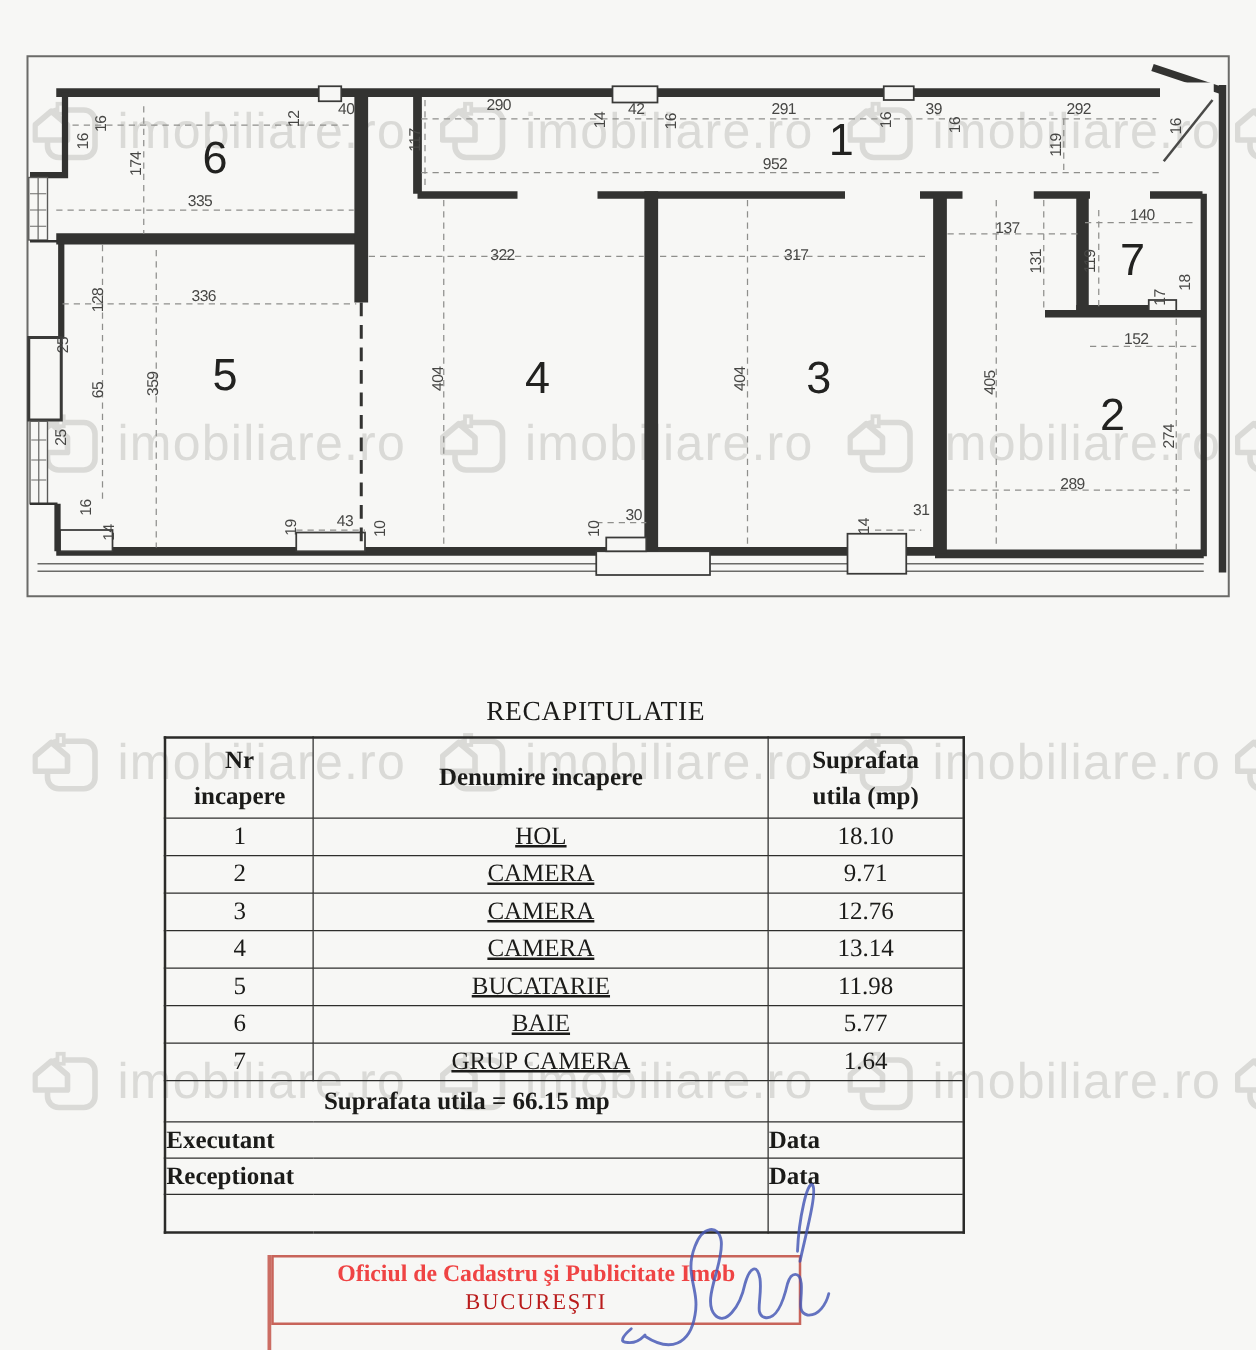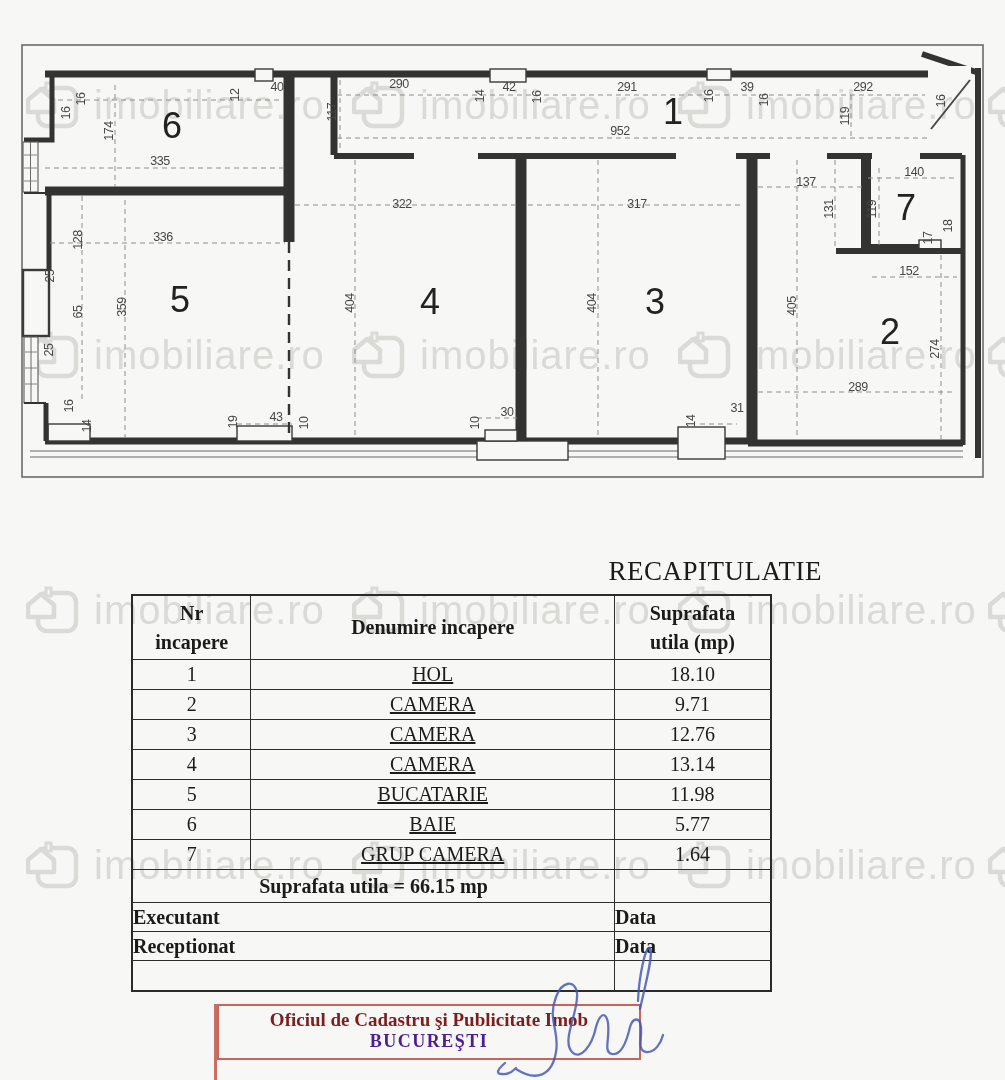--- a/index.html
+++ b/index.html
@@ -16,40 +16,40 @@
   #plan-svg{position:absolute; left:0; top:0; z-index:2;}
   .wall{stroke:#333331; fill:none;}
   .thin{stroke:#6b6b68; fill:none;}
   .dashdim{stroke:#8f8f8c; stroke-width:1; fill:none; stroke-dasharray:5 4;}
   .notch{fill:#f7f7f5; stroke:#3a3a38; stroke-width:1.4;}
   .dim-label{font-family:"Liberation Sans", sans-serif; font-size:12.5px; letter-spacing:-0.4px; fill:#474745; text-anchor:middle;}
   .room-label{font-family:"Liberation Sans", sans-serif; font-size:36px; fill:#222220; text-anchor:middle;}
   .door{stroke:#4a4a48; stroke-width:2; fill:none;}
   
   .doc-block{position:absolute; left:131px; top:556px; width:691px; z-index:3;}
-  .doc-title{text-align:right; font-size:27px; letter-spacing:0.5px; color:#1a1a18; margin:0 0 7px 0; font-weight:500;}
+  .doc-title{text-align:center; font-size:22px; letter-spacing:0.5px; color:#1a1a18; margin:0 0 7px 0; font-weight:500;}
   table.recap{border-collapse:collapse; width:641px; color:#1b1b19; background:transparent;}
   table.recap td,table.recap th{border:1.6px solid #2e2e2c; padding:0; font-size:20px; vertical-align:middle;}
   table.recap{border:2.5px solid #2b2b29;}
   th.hdr{font-weight:bold; text-align:center; line-height:1.45; height:63px;}
   td.nr{text-align:center; height:29px;}
   td.denum{text-align:center; padding-left:12px;text-decoration:underline;}
   td.supr{text-align:center;}
   td.total{font-weight:bold; text-align:center; font-size:21px; height:32px;}
   td.footcell{text-align:left; padding-left:8px; height:28px;font-weight:bold;}
   td.datecell{text-align:center;}
   td.empty-row{height:29px;}
   .smudge{display:inline-block; width:305px; height:13px; margin-left:14px; vertical-align:baseline;
     background:repeating-linear-gradient(93deg, rgba(95,95,105,.38) 0 5px, rgba(120,120,130,.12) 5px 9px, transparent 9px 14px);
     filter:blur(1.1px); border-bottom:2px dashed #6a6a68; transform:translateY(2px);}
   
   .stamp{position:absolute; left:217px; top:1004px; width:424px; height:56px; z-index:5;
     border:2.5px solid rgba(191,74,62,.85); box-sizing:border-box; text-align:center;}
-  .stamp-l1{color:#7f1d1d; font-size:19px; font-weight:bold; margin-top:3px; white-space:nowrap;}
-  .stamp-l2{color:#4c1d95; font-size:18px; font-weight:bold; letter-spacing:1.5px;}
+  .stamp-l1{color:#ef4444; font-size:19px; font-weight:bold; margin-top:3px; white-space:nowrap;}
+  .stamp-l2{color:#b91c1c; font-size:18px; font-weight:normal; letter-spacing:1.5px;}
   .stamp-rail{position:absolute; left:214px; top:1004px; width:3px; height:76px; background:rgba(191,74,62,.8); z-index:5;}
   #sig-svg{position:absolute; left:0; top:0; z-index:7;}
 </style>
 </head>
 <body>
 
 <div class="page">
 
   <div id="wm-layer">
       <div class="wm" style="left: 26px; top: 78px;">

